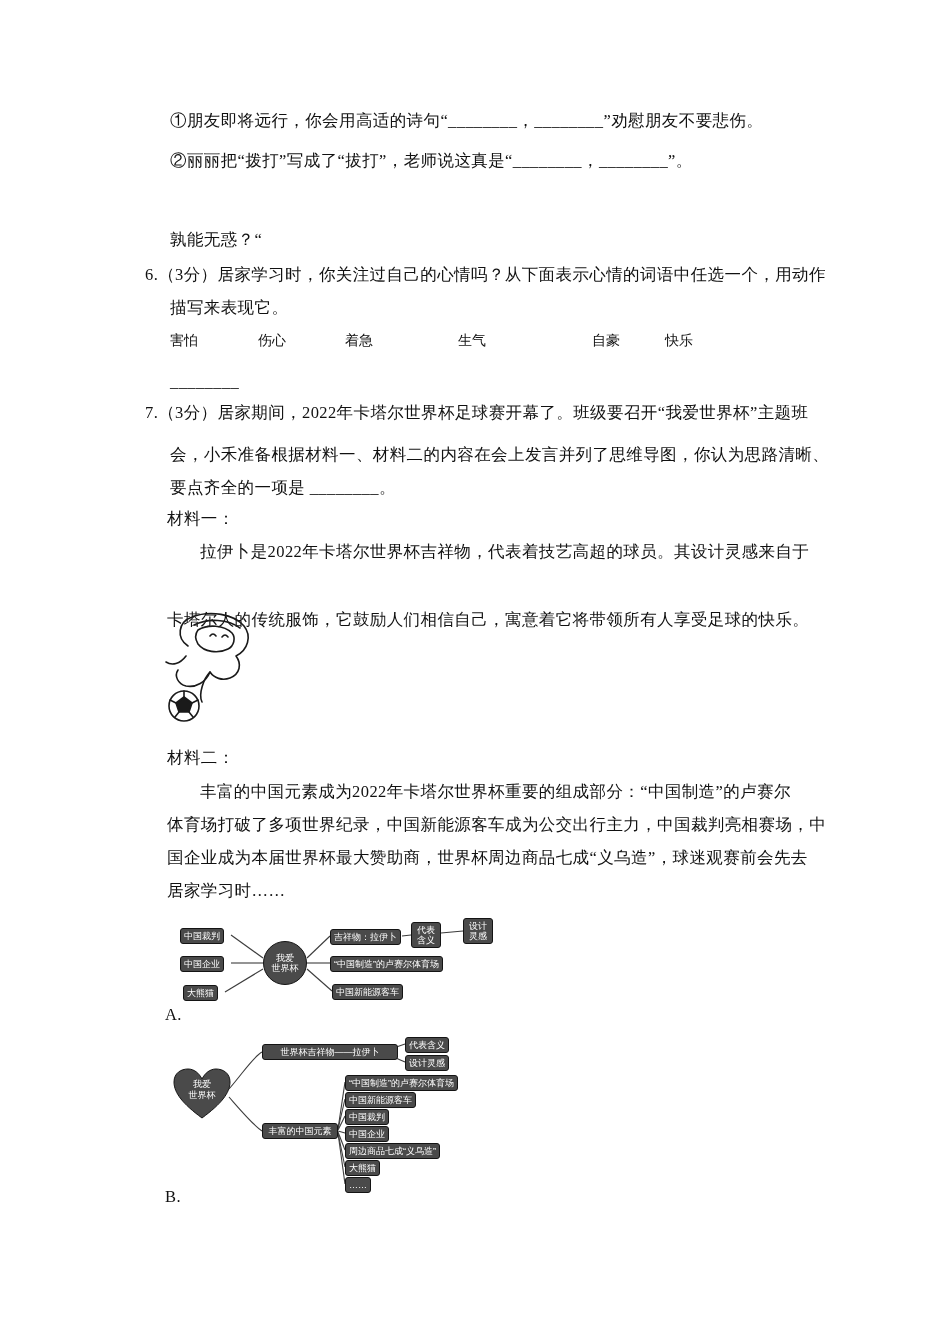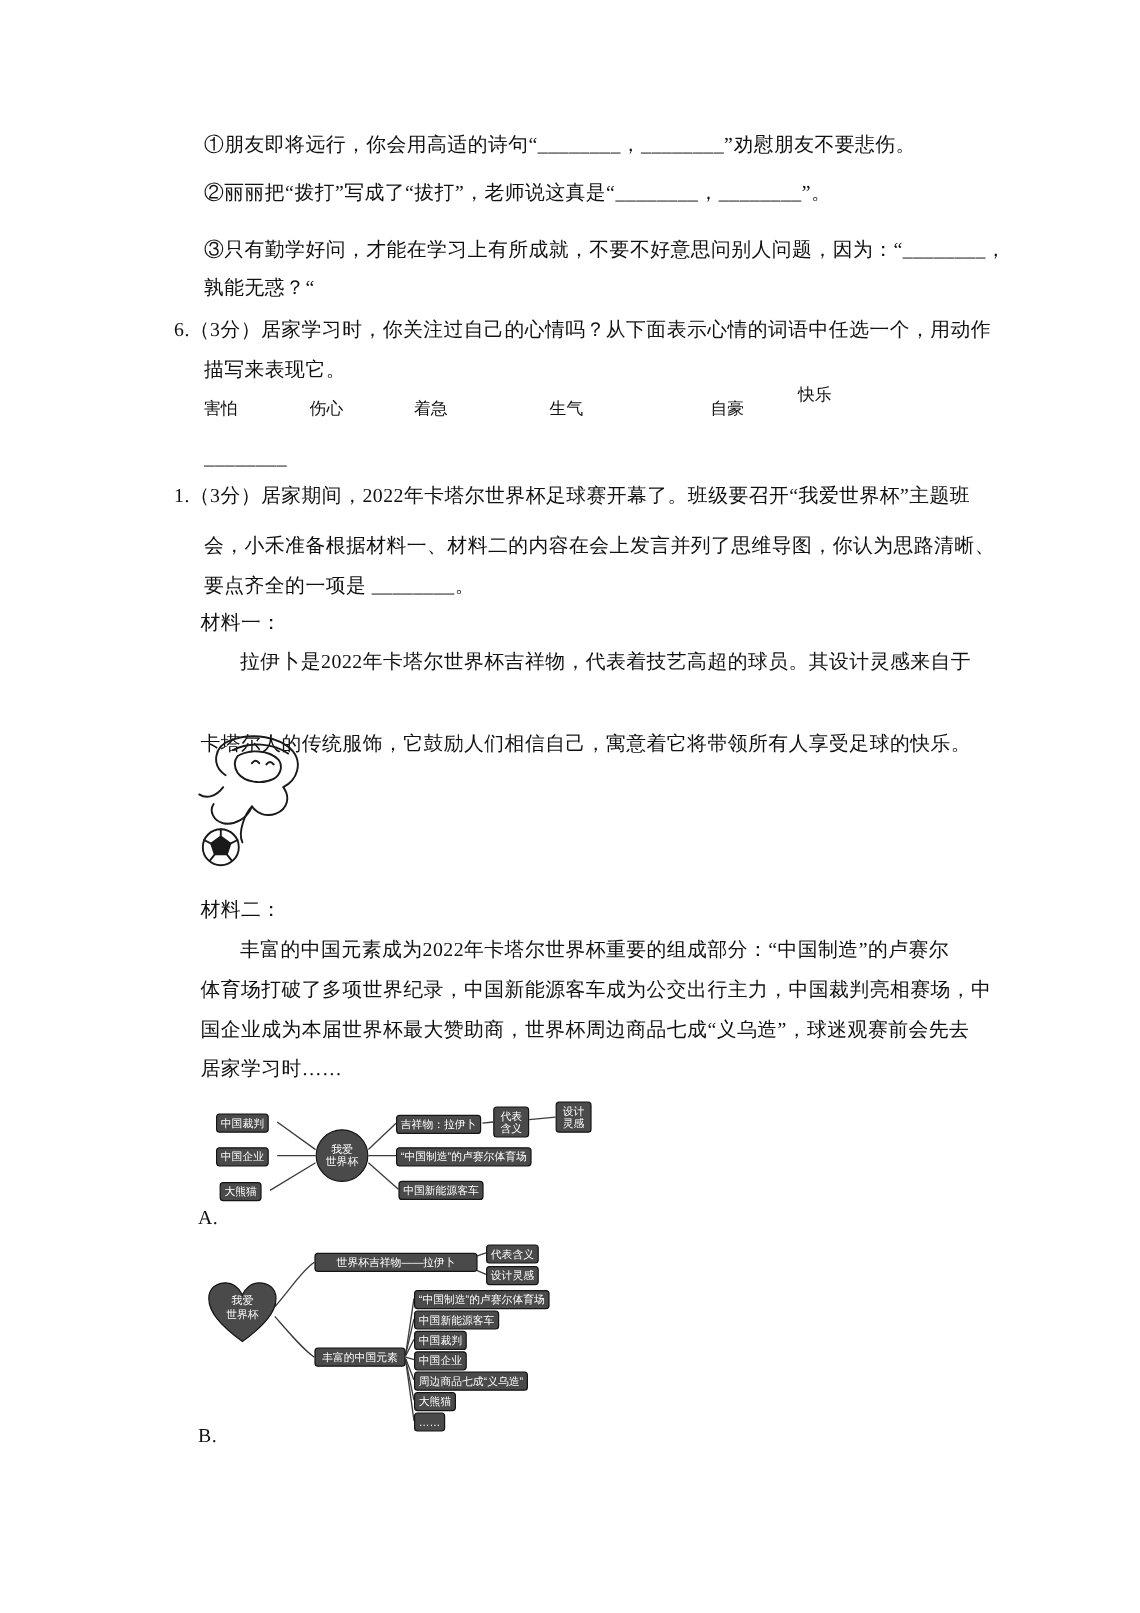--- a/index.html
+++ b/index.html
@@ -52,36 +52,35 @@
   }
   .mascot { position: absolute; }
 </style>
 </head>
 <body>
 
 <div class="page">
 
   <div class="tline" style="left:170px; top:110px;text-align:center;">①朋友即将远行，你会用高适的诗句“________，________”劝慰朋友不要悲伤。</div>
   <div class="tline" style="left:170px; top:150px;">②丽丽把“拨打”写成了“拔打”，老师说这真是“________，________”。</div>
-  <div class="tline" style="left:170px; top:197px;">③只有勤学好问，才能在学习上有所成就，不要不好意思问别人问题，因为：“________，</div>
   <div class="tline" style="left:170px; top:229px;">孰能无惑？“</div>
 
   <div class="tline" style="left:145px; top:264px;">6.（3分）居家学习时，你关注过自己的心情吗？从下面表示心情的词语中任选一个，用动作</div>
   <div class="tline" style="left:170px; top:297px;">描写来表现它。</div>
 
   <span class="word" style="left:170px; top:332px;">害怕</span>
   <span class="word" style="left:258px; top:332px;">伤心</span>
   <span class="word" style="left:345px; top:332px;">着急</span>
   <span class="word" style="left:458px; top:332px;">生气</span>
   <span class="word" style="left:592px; top:332px;">自豪</span>
-  <span class="word" style="left:665px; top:320px;text-align:center;">快乐</span>
+  <span class="word" style="left:665px; top:332px;text-align:center;">快乐</span>
 
   <div class="tline" style="left:170px; top:371px;">________</div>
 
-  <div class="tline" style="left:145px; top:402px;">1.（3分）居家期间，2022年卡塔尔世界杯足球赛开幕了。班级要召开“我爱世界杯”主题班</div>
+  <div class="tline" style="left:145px; top:402px;">7.（3分）居家期间，2022年卡塔尔世界杯足球赛开幕了。班级要召开“我爱世界杯”主题班</div>
   <div class="tline" style="left:170px; top:444px;">会，小禾准备根据材料一、材料二的内容在会上发言并列了思维导图，你认为思路清晰、</div>
   <div class="tline" style="left:170px; top:477px;">要点齐全的一项是 ________。</div>
 
   <div class="tline" style="left:167px; top:508px;">材料一：</div>
   <div class="tline" style="left:200px; top:541px;">拉伊卜是2022年卡塔尔世界杯吉祥物，代表着技艺高超的球员。其设计灵感来自于</div>
   <div class="tline" style="left:167px; top:574px;margin-top:35px;">卡塔尔人的传统服饰，它鼓励人们相信自己，寓意着它将带领所有人享受足球的快乐。</div>
 
   <svg class="mascot" style="left:158px; top:608px;" width="110" height="118" viewBox="0 0 110 118">
     <g fill="none" stroke="#1a1a1a" stroke-width="1.6" stroke-linecap="round" stroke-linejoin="round">
       <path d="M30,38 C18,30 20,14 34,9 C52,2 76,6 86,18 C94,28 90,42 78,48 C84,56 82,66 72,70 C64,73 56,70 52,64 C48,74 38,80 28,78 C20,76 16,68 20,62"></path>

